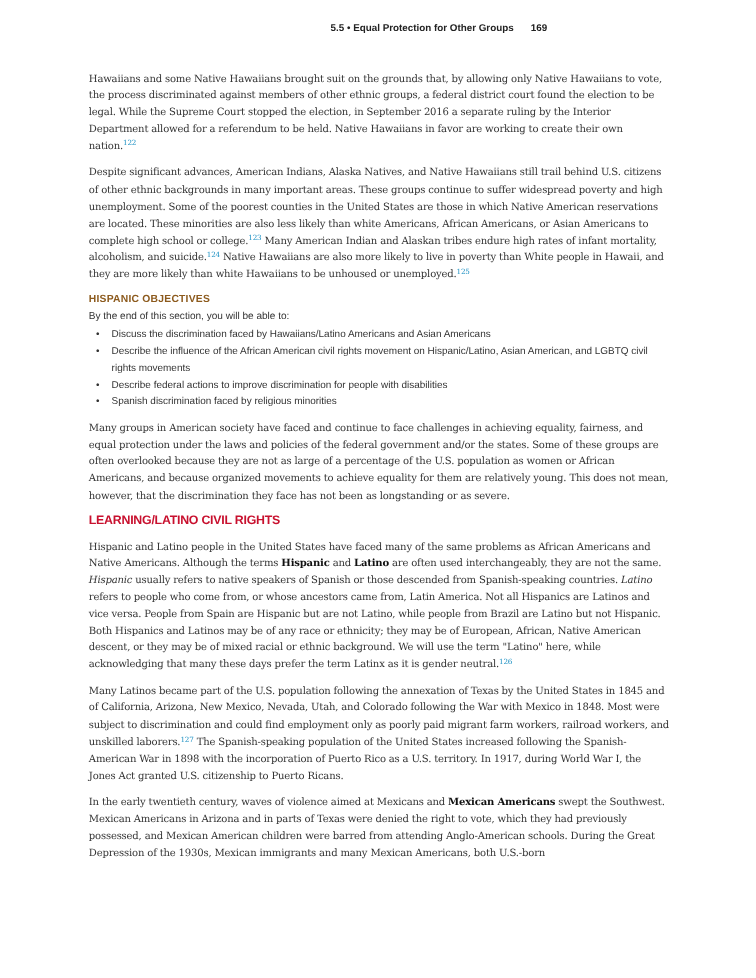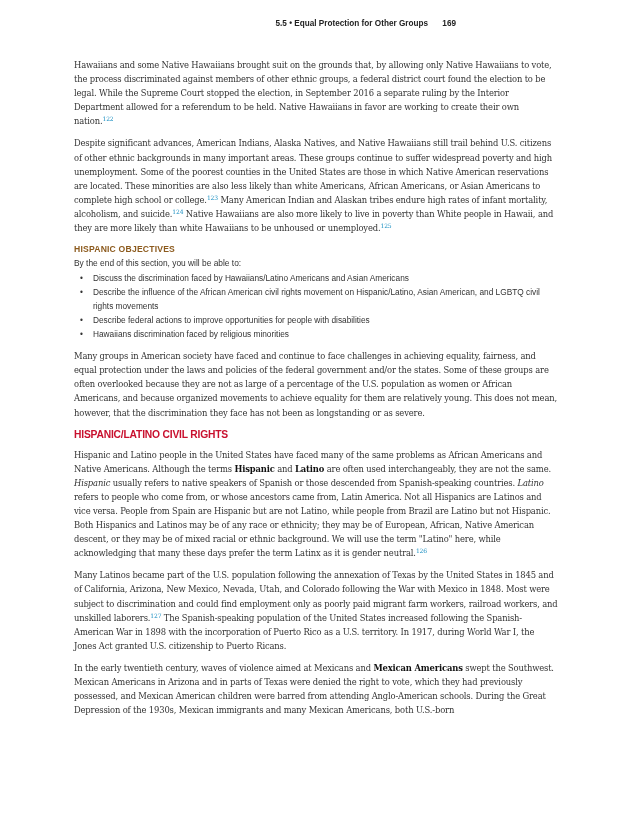--- a/index.html
+++ b/index.html
@@ -51,26 +51,26 @@
     <p class="body rich">Hawaiians and some Native Hawaiians brought suit on the grounds that, by allowing only Native Hawaiians to vote, the process discriminated against members of other ethnic groups, a federal district court found the election to be legal. While the Supreme Court stopped the election, in September 2016 a separate ruling by the Interior Department allowed for a referendum to be held. Native Hawaiians in favor are working to create their own nation.<sup class="fn">122</sup></p>
     <p class="body rich">Despite significant advances, American Indians, Alaska Natives, and Native Hawaiians still trail behind U.S. citizens of other ethnic backgrounds in many important areas. These groups continue to suffer widespread poverty and high unemployment. Some of the poorest counties in the United States are those in which Native American reservations are located. These minorities are also less likely than white Americans, African Americans, or Asian Americans to complete high school or college.<sup class="fn">123</sup> Many American Indian and Alaskan tribes endure high rates of infant mortality, alcoholism, and suicide.<sup class="fn">124</sup> Native Hawaiians are also more likely to live in poverty than White people in Hawaii, and they are more likely than white Hawaiians to be unhoused or unemployed.<sup class="fn">125</sup></p>
 
 
     <div>
       <h4 class="lo-title">HISPANIC OBJECTIVES</h4>
       <div class="lo-intro">By the end of this section, you will be able to:</div>
       <ul class="lo-list">
         <li><span class="bullet">•</span><span>Discuss the discrimination faced by Hawaiians/Latino Americans and Asian Americans</span></li>
         <li><span class="bullet">•</span><span>Describe the influence of the African American civil rights movement on Hispanic/Latino, Asian American, and LGBTQ civil rights movements</span></li>
-        <li><span class="bullet">•</span><span>Describe federal actions to improve opportunities for people with disabilities</span></li>
-        <li><span class="bullet">•</span><span>Hawaiians discrimination faced by religious minorities</span></li>
+        <li><span class="bullet">•</span><span>Describe federal actions to improve discrimination for people with disabilities</span></li>
+        <li><span class="bullet">•</span><span>Spanish discrimination faced by religious minorities</span></li>
       </ul>
     </div>
 
     <p class="body">Many groups in American society have faced and continue to face challenges in achieving equality, fairness, and equal protection under the laws and policies of the federal government and/or the states. Some of these groups are often overlooked because they are not as large of a percentage of the U.S. population as women or African Americans, and because organized movements to achieve equality for them are relatively young. This does not mean, however, that the discrimination they face has not been as longstanding or as severe.</p>
 
-    <h3 class="sub-title">HISPANIC/LATINO CIVIL RIGHTS</h3>
+    <h3 class="sub-title">LEARNING/LATINO CIVIL RIGHTS</h3>
 
     <p class="body rich">Hispanic and Latino people in the United States have faced many of the same problems as African Americans and Native Americans. Although the terms <b>Hispanic</b> and <b>Latino</b> are often used interchangeably, they are not the same. <i>Hispanic</i> usually refers to native speakers of Spanish or those descended from Spanish-speaking countries. <i>Latino</i> refers to people who come from, or whose ancestors came from, Latin America. Not all Hispanics are Latinos and vice versa. People from Spain are Hispanic but are not Latino, while people from Brazil are Latino but not Hispanic. Both Hispanics and Latinos may be of any race or ethnicity; they may be of European, African, Native American descent, or they may be of mixed racial or ethnic background. We will use the term "Latino" here, while acknowledging that many these days prefer the term Latinx as it is gender neutral.<sup class="fn">126</sup></p>
     <p class="body rich">Many Latinos became part of the U.S. population following the annexation of Texas by the United States in 1845 and of California, Arizona, New Mexico, Nevada, Utah, and Colorado following the War with Mexico in 1848. Most were subject to discrimination and could find employment only as poorly paid migrant farm workers, railroad workers, and unskilled laborers.<sup class="fn">127</sup> The Spanish-speaking population of the United States increased following the Spanish-American War in 1898 with the incorporation of Puerto Rico as a U.S. territory. In 1917, during World War I, the Jones Act granted U.S. citizenship to Puerto Ricans.</p>
     <p class="body rich">In the early twentieth century, waves of violence aimed at Mexicans and <b>Mexican Americans</b> swept the Southwest. Mexican Americans in Arizona and in parts of Texas were denied the right to vote, which they had previously possessed, and Mexican American children were barred from attending Anglo-American schools. During the Great Depression of the 1930s, Mexican immigrants and many Mexican Americans, both U.S.-born</p>
   </div>
 </div>
 
 </body></html>

